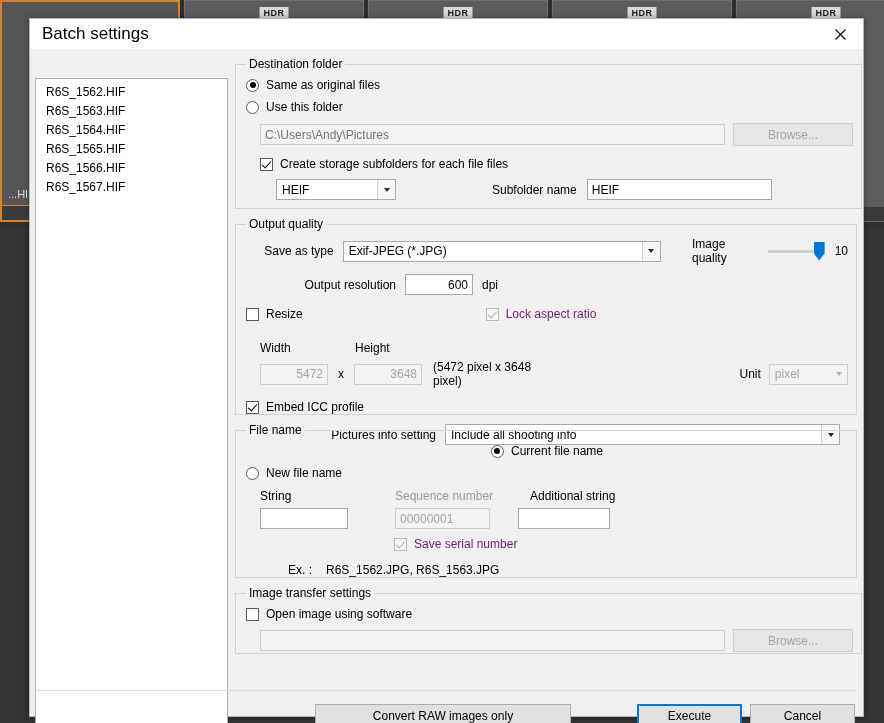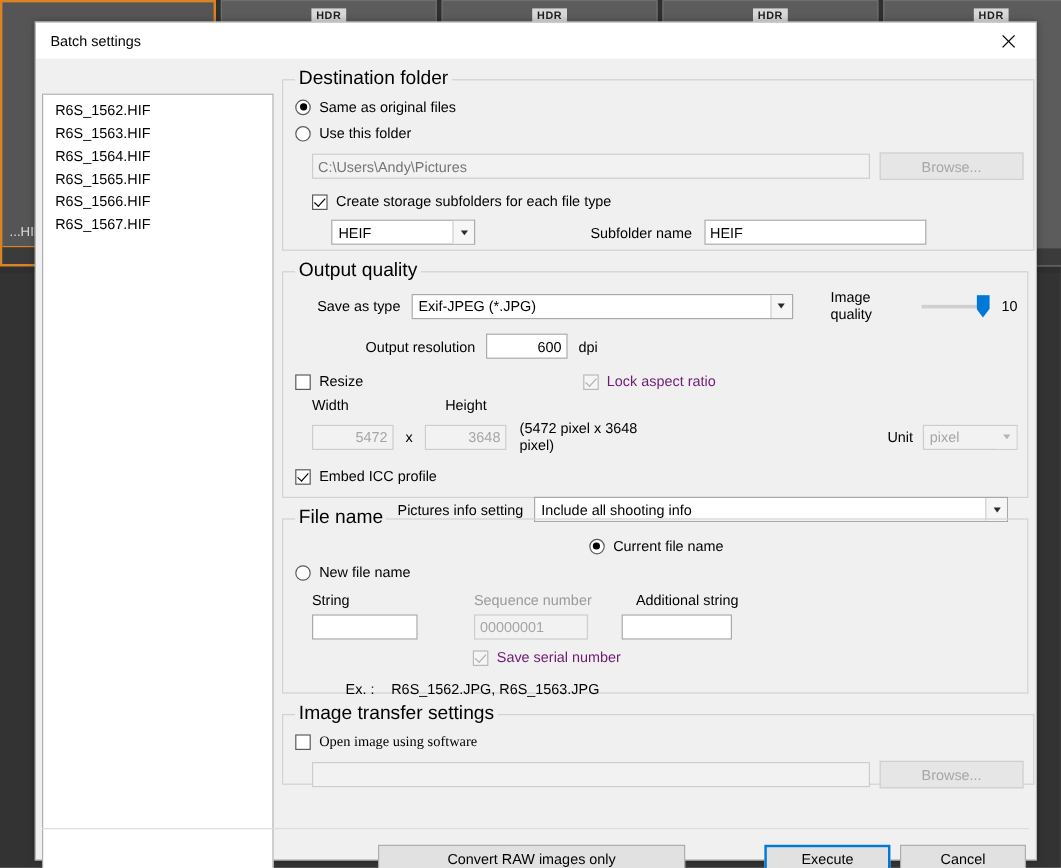--- a/index.html
+++ b/index.html
@@ -105,21 +105,21 @@
   }
   .titlebar {
     height: 30px;
     background: #ffffff;
     display: flex;
     align-items: center;
     position: relative;
   }
   .titlebar .title {
     margin-left: 12px;
-    font-size: 12px;
+    font-size: 17px;
     color: #000;
   }
   .close-btn {
     position: absolute;
     right: 0;
     top: 0;
     width: 45px;
     height: 30px;
     display: flex;
     align-items: center;
@@ -167,21 +167,21 @@
   }
 
   fieldset.group {
     border: 1px solid #d2d2d2;
     margin: 0 0 8px 0;
     padding: 6px 8px 8px 8px;
     position: relative;
     box-sizing: border-box;
   }
   fieldset.group > legend {
-    font-size: 16px;
+    font-size: 12px;
     padding: 0 3px;
     color: #000;
     margin-left: 2px;
     margin-top: 36px;
   }
 
   .row { display: flex; align-items: center; }
 
   
   .radio {
@@ -413,21 +413,21 @@
           <span class="radio-label">Use this folder</span>
         </div>
 
         <div class="row" style="margin:9px 0 0 16px;">
           <input class="tinput disabled" type="text" disabled="" style="width: 465px;" placeholder="C:\Users\Andy\Pictures">
           <button class="btn disabled" disabled="" style="width:120px; margin-left:8px;">Browse...</button>
         </div>
 
         <div class="row" style="margin:11px 0 0 16px;">
           <span class="cbox checked"></span>
-          <span class="cbox-label">Create storage subfolders for each file type</span>
+          <span class="cbox-label">Create storage subfolders for each file files</span>
         </div>
 
         <div class="row" style="margin:8px 0 0 32px;">
           <div class="combo framed-arrow" style="width:120px;">
             <span class="combo-text">HEIF</span>
             <span class="arrow-box">
                 <span class="caret"></span>
               </span>
           </div>
           <span class="lbl" style="margin-left:96px;">Subfolder name</span>
@@ -461,21 +461,21 @@
           <span class="lbl" style="margin-left:9px;">dpi</span>
         </div>
 
         <div class="row" style="margin:12px 0 0 2px;">
           <span class="cbox"></span>
           <span class="cbox-label">Resize</span>
           <span class="cbox disabled checked" style="margin-left:183px;"></span>
           <span class="cbox-label disabled">Lock aspect ratio</span>
         </div>
 
-        <div class="row" style="margin:6px 0 0 16px;gap:16px;">
+        <div class="row" style="margin:20px 0 0 16px;">
           <span class="lbl" style="width:95px;">Width</span>
           <span class="lbl">Height</span>
         </div>
 
         <div class="row" style="margin:5px 0 0 16px;">
           <input class="tinput num disabled" type="text" disabled="" style="width: 68px;" value="5472">
           <span class="lbl" style="margin:0 10px;">x</span>
           <input class="tinput num disabled" type="text" disabled="" style="width: 68px;" value="3648">
           <span class="lbl" style="margin-left:11px;">(5472 pixel x 3648 pixel)</span>
           <span class="lbl" style="margin-left:195px;">Unit</span>
@@ -535,21 +535,21 @@
 
         <div class="row" style="margin:12px 0 0 44px;">
           <span class="lbl">Ex. :</span>
           <span class="lbl" style="margin-left:14px;">R6S_1562.JPG, R6S_1563.JPG</span>
         </div>
       </fieldset>
 
       <fieldset class="group" style="height:68px;">
         <legend>Image transfer settings</legend>
 
-        <div class="row" style="margin:1px 0 0 2px;font-family:Liberation Serif, serif;">
+        <div class="row" style="margin:1px 0 0 2px;">
           <span class="cbox"></span>
           <span class="cbox-label">Open image using software</span>
         </div>
 
         <div class="row" style="margin:8px 0 0 16px;">
           <input class="tinput disabled" type="text" disabled="" style="width: 465px;" value="">
           <button class="btn disabled" disabled="" style="width:120px; margin-left:8px;">Browse...</button>
         </div>
       </fieldset>
 

